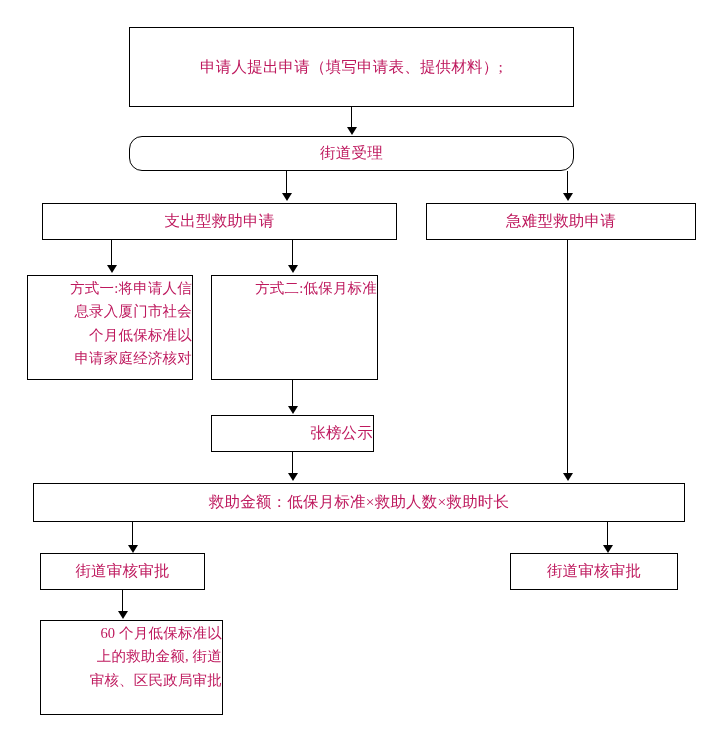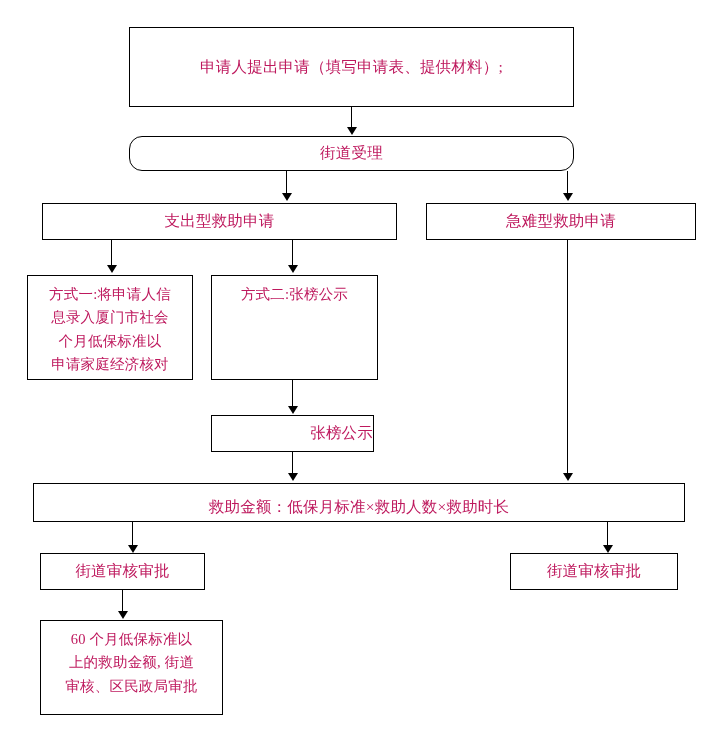--- a/index.html
+++ b/index.html
@@ -29,21 +29,22 @@
     line-height: 1.72;
     text-align: center;
     letter-spacing: 0.2px;
   }
   .box .ln {
     display: block;
     white-space: nowrap;
   }
   .box.topjust {
     justify-content: flex-start;
-    padding-top: 7px;
+    padding-top: 1px;
+    align-items: flex-end;
   }
   .box.wrapped {
     font-size: 14.5px;
     line-height: 1.62;
   }
   .conn {
     position: absolute;
     background: #000000;
   }
   .vline {
@@ -98,34 +99,34 @@
   <div class="arrowhead" style="left:563px; top:473px;"></div>
 
   <div class="box wrapped topjust" style="left:27px; top:275px; width:166px; height:105px;">
     <span class="ln">方式一:将申请人信</span>
     <span class="ln">息录入厦门市社会</span>
     <span class="ln">个月低保标准以</span>
     <span class="ln">申请家庭经济核对</span>
   </div>
 
   <div class="box wrapped topjust" style="left:211px; top:275px; width:167px; height:105px;">
-    <span class="ln">方式二:张榜公示</span>
+    <span class="ln">方式二:低保月标准</span>
   </div>
 
   <div class="conn vline" style="left:292px; top:380px; height:27px;"></div>
   <div class="arrowhead" style="left:288px; top:406px;"></div>
 
   <div class="box" style="left:211px; top:415px; width:163px; height:37px;align-items:flex-end;">
     <span class="ln">张榜公示</span>
   </div>
 
   <div class="conn vline" style="left:292px; top:452px; height:22px;"></div>
   <div class="arrowhead" style="left:288px; top:473px;"></div>
 
-  <div class="box" style="left:33px; top:483px; width:652px; height:39px;justify-content:flex-end;">
+  <div class="box" style="left:33px; top:483px; width:652px; height:39px;">
     <span class="ln">救助金额：低保月标准×救助人数×救助时长</span>
   </div>
 
   <div class="conn vline" style="left:132px; top:522px; height:24px;"></div>
   <div class="arrowhead" style="left:128px; top:545px;"></div>
 
   <div class="conn vline" style="left:607px; top:522px; height:24px;"></div>
   <div class="arrowhead" style="left:603px; top:545px;"></div>
 
   <div class="box" style="left:40px; top:553px; width:165px; height:37px;">

